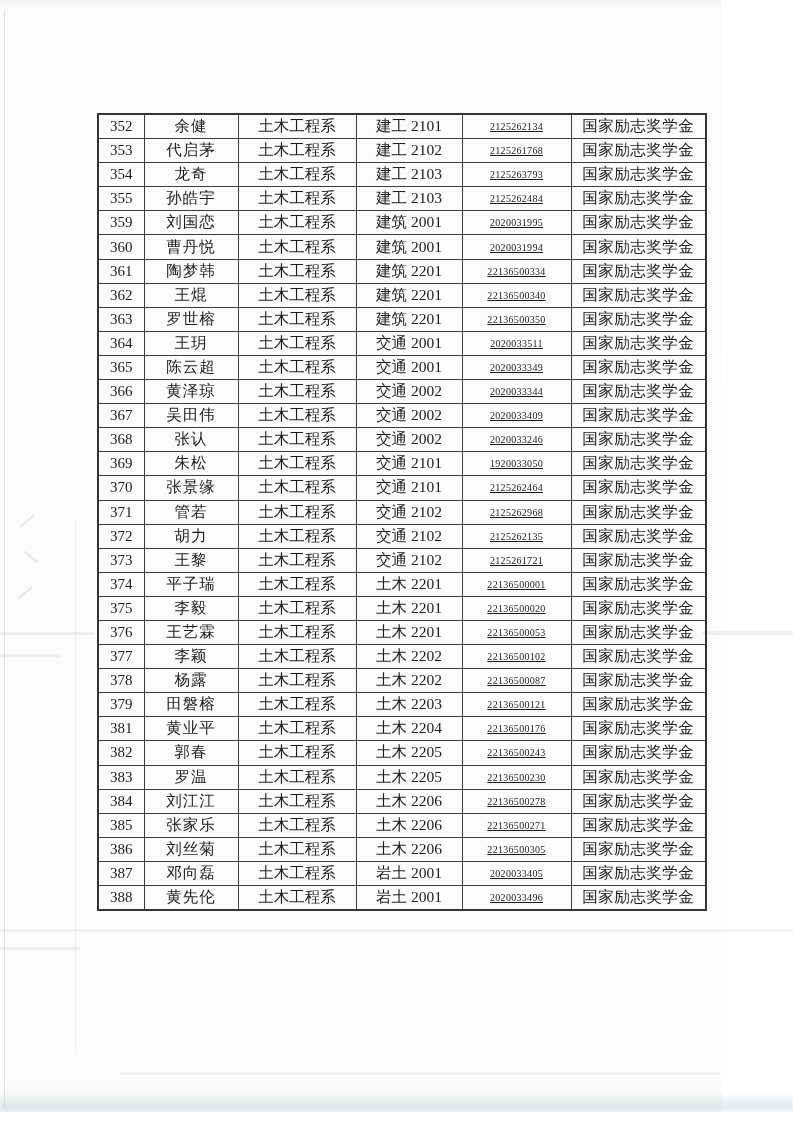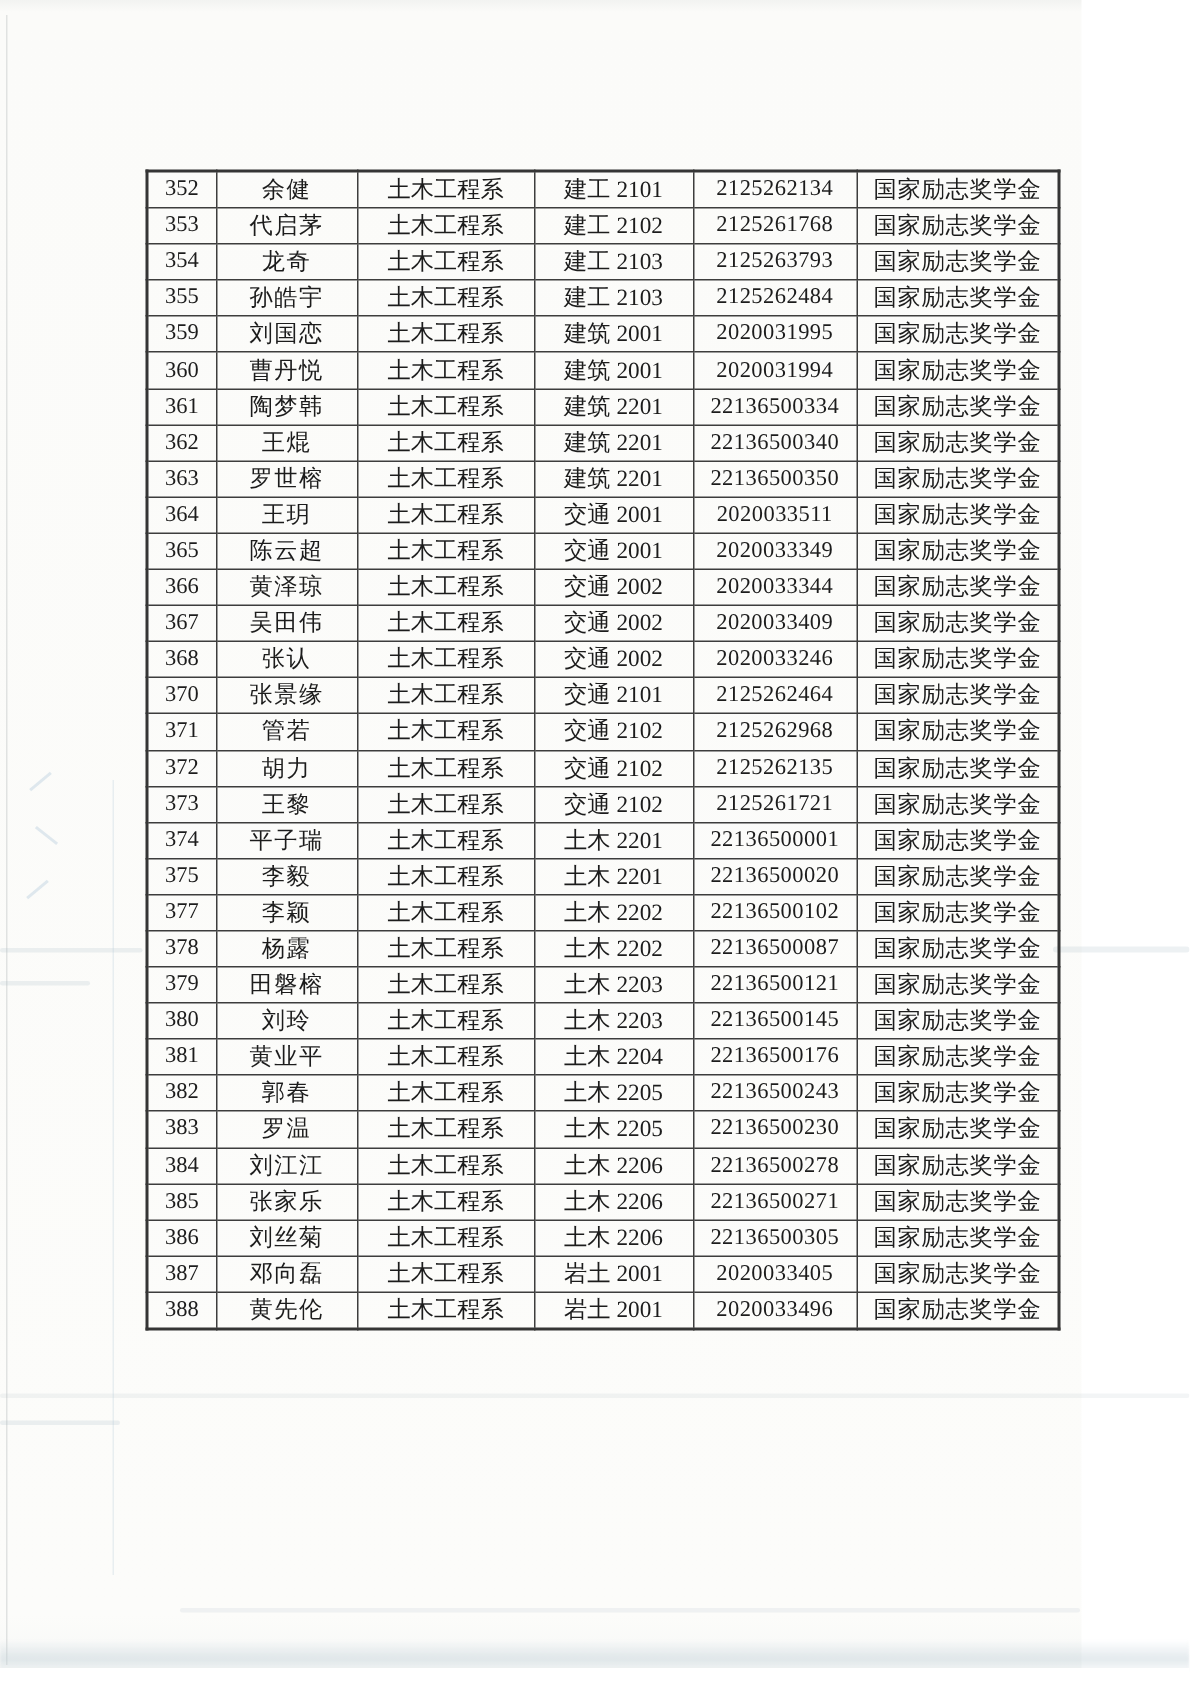--- a/index.html
+++ b/index.html
@@ -67,21 +67,21 @@
     border: 1.4px solid #3d3d3d;
     height: 23.1px; 
     padding: 0;
     text-align: center;
     vertical-align: middle;
     white-space: nowrap;
     overflow: hidden;
   }
   .doc-table { border: 2px solid #353535; }
   td.c-no    { font-size: 15px; }
-  td.c-id    { font-size: 15px; letter-spacing: 0.3px; }
+  td.c-id    { font-size: 10px; letter-spacing: 0.3px; text-decoration: underline; }
   td.c-name  { letter-spacing: 1px; }
   td.c-award { letter-spacing: 0.5px; }
 </style>
 </head>
 <body>
 
 <div class="page">
 
   <div class="artifact paper-edge-left"></div>
   <div class="artifact streak streak-a"></div>
@@ -213,20 +213,28 @@
     </tr>
         <tr>
       <td class="c-no">368</td>
       <td class="c-name">张认</td>
       <td class="c-dept">土木工程系</td>
       <td class="c-class">交通 2002</td>
       <td class="c-id">2020033246</td>
       <td class="c-award">国家励志奖学金</td>
     </tr>
         <tr>
+      <td class="c-no">369</td>
+      <td class="c-name">朱松</td>
+      <td class="c-dept">土木工程系</td>
+      <td class="c-class">交通 2101</td>
+      <td class="c-id">1920033050</td>
+      <td class="c-award">国家励志奖学金</td>
+    </tr>
+        <tr>
       <td class="c-no">370</td>
       <td class="c-name">张景缘</td>
       <td class="c-dept">土木工程系</td>
       <td class="c-class">交通 2101</td>
       <td class="c-id">2125262464</td>
       <td class="c-award">国家励志奖学金</td>
     </tr>
         <tr>
       <td class="c-no">371</td>
       <td class="c-name">管若</td>
@@ -261,20 +269,28 @@
     </tr>
         <tr>
       <td class="c-no">375</td>
       <td class="c-name">李毅</td>
       <td class="c-dept">土木工程系</td>
       <td class="c-class">土木 2201</td>
       <td class="c-id">22136500020</td>
       <td class="c-award">国家励志奖学金</td>
     </tr>
         <tr>
+      <td class="c-no">376</td>
+      <td class="c-name">王艺霖</td>
+      <td class="c-dept">土木工程系</td>
+      <td class="c-class">土木 2201</td>
+      <td class="c-id">22136500053</td>
+      <td class="c-award">国家励志奖学金</td>
+    </tr>
+        <tr>
       <td class="c-no">377</td>
       <td class="c-name">李颖</td>
       <td class="c-dept">土木工程系</td>
       <td class="c-class">土木 2202</td>
       <td class="c-id">22136500102</td>
       <td class="c-award">国家励志奖学金</td>
     </tr>
         <tr>
       <td class="c-no">378</td>
       <td class="c-name">杨露</td>
@@ -285,28 +301,20 @@
     </tr>
         <tr>
       <td class="c-no">379</td>
       <td class="c-name">田磐榕</td>
       <td class="c-dept">土木工程系</td>
       <td class="c-class">土木 2203</td>
       <td class="c-id">22136500121</td>
       <td class="c-award">国家励志奖学金</td>
     </tr>
         <tr>
-      <td class="c-no">380</td>
-      <td class="c-name">刘玲</td>
-      <td class="c-dept">土木工程系</td>
-      <td class="c-class">土木 2203</td>
-      <td class="c-id">22136500145</td>
-      <td class="c-award">国家励志奖学金</td>
-    </tr>
-        <tr>
       <td class="c-no">381</td>
       <td class="c-name">黄业平</td>
       <td class="c-dept">土木工程系</td>
       <td class="c-class">土木 2204</td>
       <td class="c-id">22136500176</td>
       <td class="c-award">国家励志奖学金</td>
     </tr>
         <tr>
       <td class="c-no">382</td>
       <td class="c-name">郭春</td>

